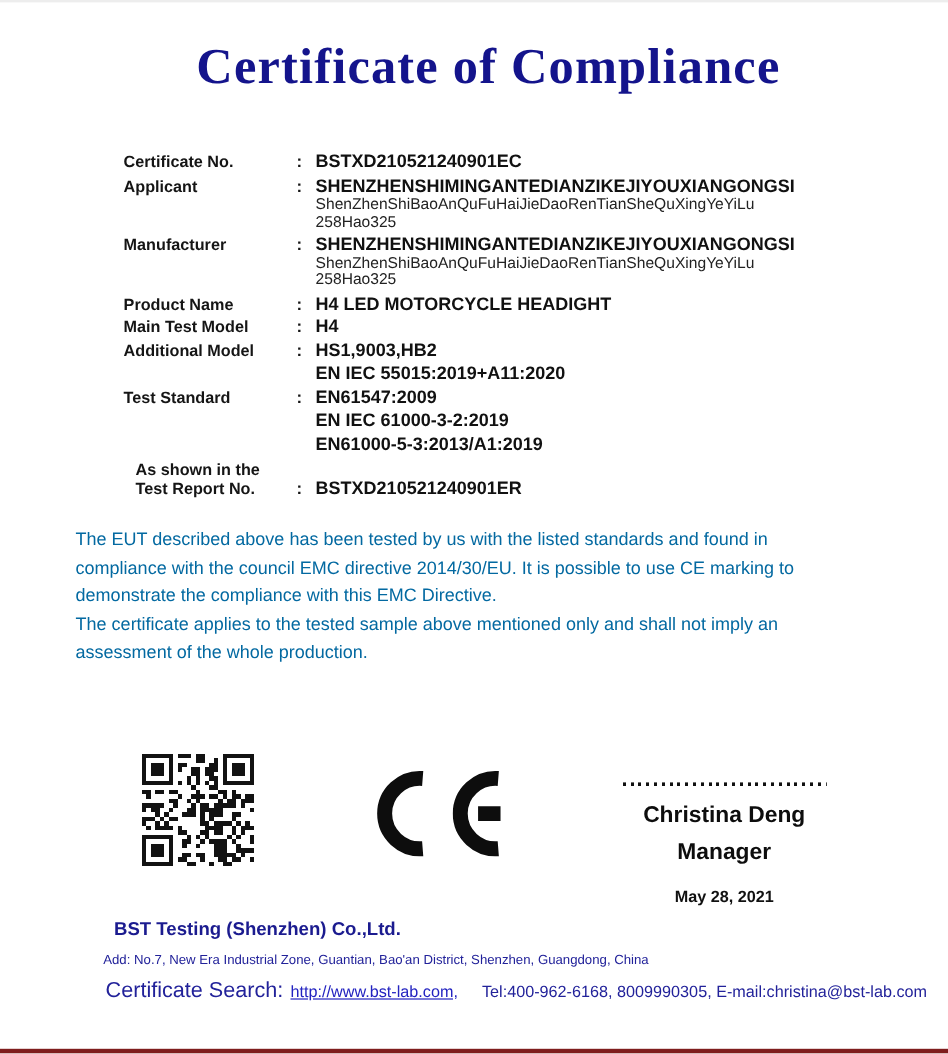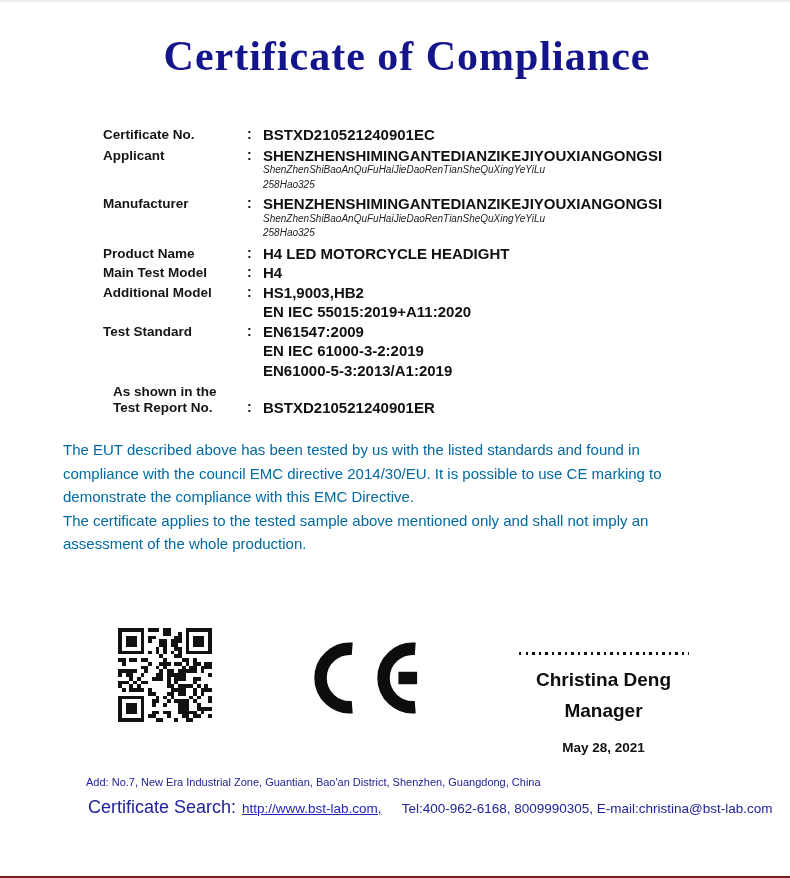--- a/index.html
+++ b/index.html
@@ -1,37 +1,37 @@
 <!DOCTYPE html>
 <html><head>
 <meta charset="utf-8">
 <style>
   html,body{margin:0;padding:0;background:#fff;}
   .page{
     position:relative;width:790px;height:878px;background:#ffffff;
     font-family:"Liberation Sans",sans-serif;color:#1c1c1c;overflow:hidden;
-    border-top:2px solid #ededed;border-bottom:2px solid #7f1d1d;
+    border-top:2px solid #ededed;border-bottom:4px solid #7f1d1d;
     box-sizing:border-box;
   }
   .title{
     position:absolute;top:30px;left:0;width:100%;text-align:center;margin:0;
     font-family:"Liberation Serif",serif;font-weight:bold;font-size:42px;
     letter-spacing:1px;color:#14148c;transform:translateX(12px);
   }
   
   .fields{position:absolute;left:103px;top:125px;width:630px;}
   .row{display:grid;grid-template-columns:144px 16px 1fr;margin-bottom:4px;align-items:start;}
   .row.align-end{align-items:end;}
   .row.gap-sm{margin-top:5px;}
   .row.gap-md{margin-top:6px;}
   .f-label{font-weight:bold;font-size:13.5px;line-height:15.5px;color:#151515;}
   .row.align-end .f-label{padding-left:10px;}
   .f-colon{font-weight:bold;font-size:14px;line-height:15.5px;color:#151515;}
   .f-value .v-bold{font-weight:bold;font-size:15px;line-height:15.5px;color:#111;}
-  .f-value .v-reg{font-weight:normal;font-size:10px;line-height:14.5px;color:#222;font-style:italic;}
+  .f-value .v-reg{font-weight:normal;font-size:13px;line-height:14.5px;color:#222;}
   
   .statement{position:absolute;left:63px;top:436px;width:648px;}
   .statement p{margin:0;font-size:15px;line-height:23.5px;color:#0369a1;}
   
   .qr{position:absolute;left:117px;top:626px;width:96px;height:94px;}
   .ce{position:absolute;left:314px;top:636px;display:flex;gap:22px;align-items:flex-start;}
   .sig{position:absolute;left:506px;top:644px;width:195px;text-align:center;}
   .dots{
     width:170px;height:3px;margin:6px auto 14px;
     background:repeating-linear-gradient(90deg,#111 0 2.5px,transparent 2.5px 6.5px);
@@ -473,19 +473,20 @@
   </div>
 
   <div class="sig">
     <div class="dots"></div>
     <div class="sig-name">Christina Deng</div>
     <div class="sig-role">Manager</div>
     <div class="sig-date">May 28, 2021</div>
   </div>
 
   <div class="footer">
+    <div class="company">BST Testing (Shenzhen) Co.,Ltd.</div>
     <div class="address">Add: No.7, New Era Industrial Zone, Guantian, Bao'an District, Shenzhen, Guangdong, China</div>
     <div class="search-line">
       <span class="lbl">Certificate Search:</span><a>http://www.bst-lab.com,</a><span>Tel:400-962-6168, 8009990305, E-mail:christina@bst-lab.com</span>
     </div>
   </div>
 
 </div>
 
 </body></html>

